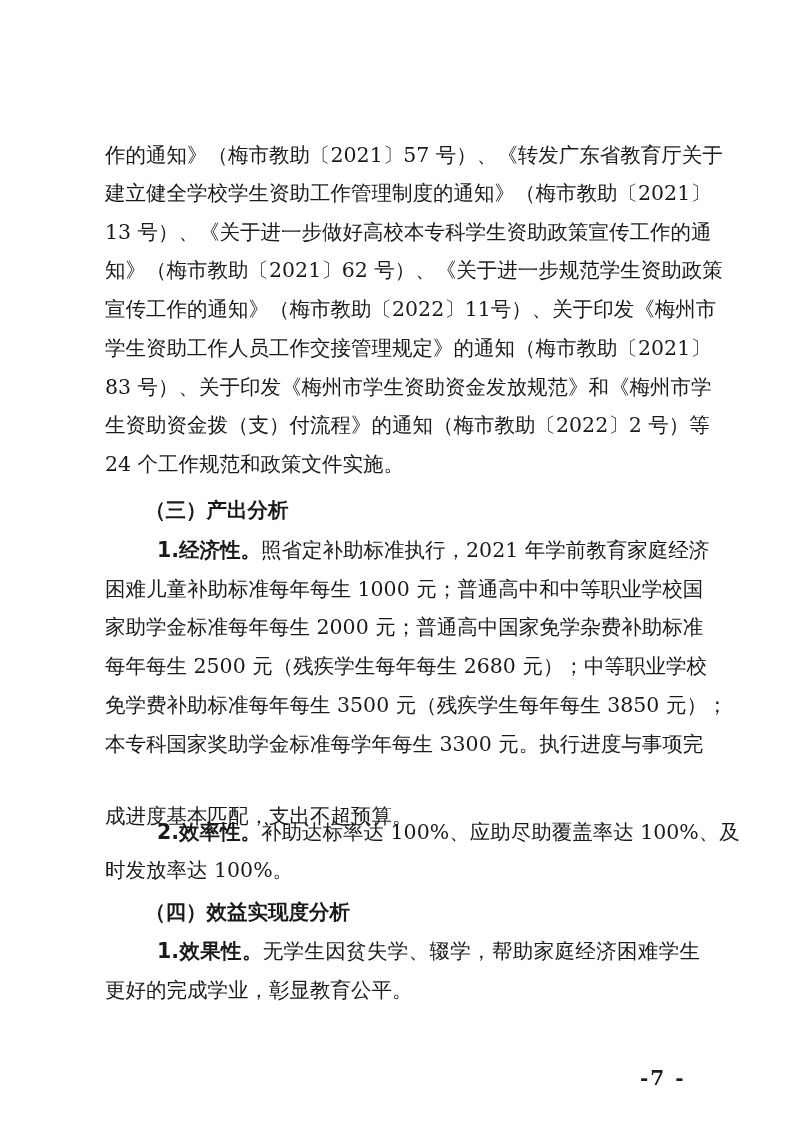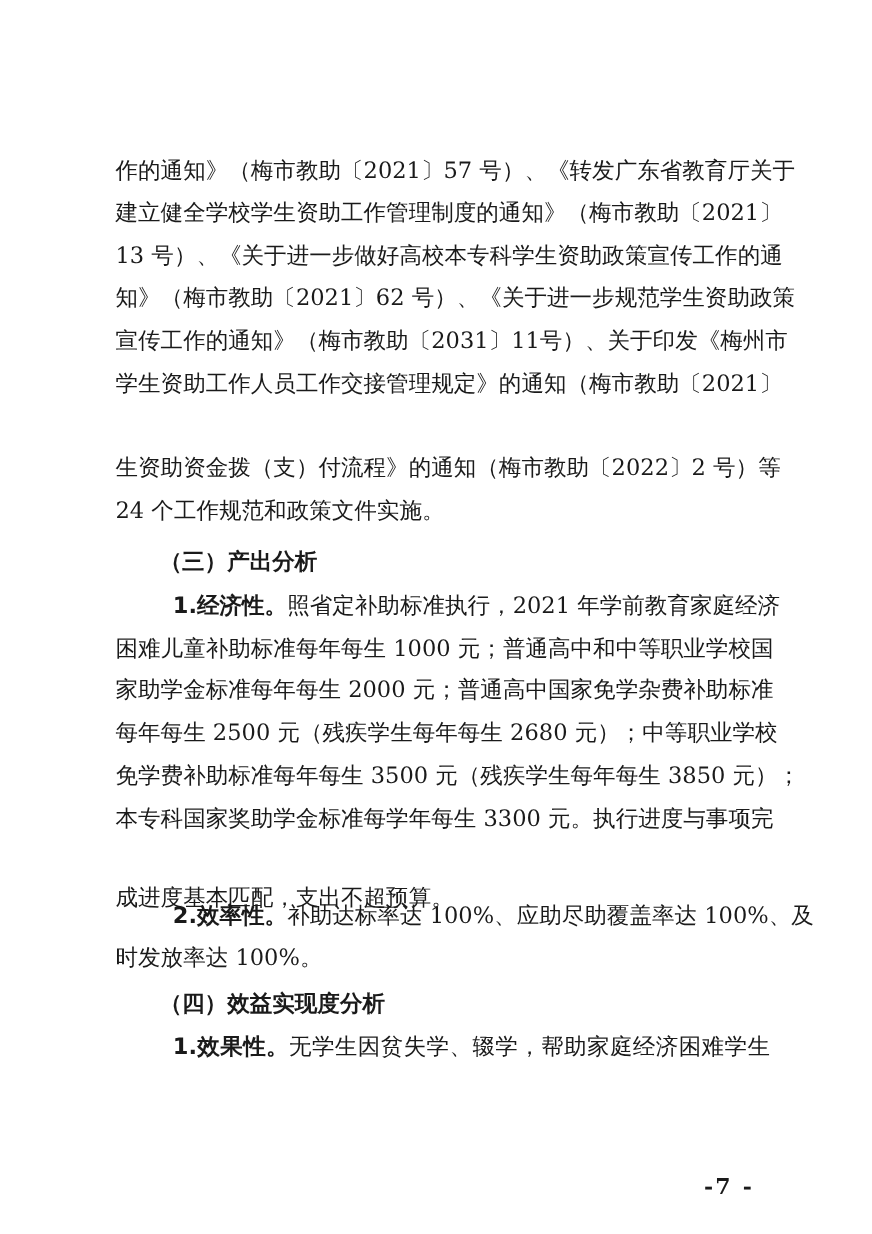--- a/index.html
+++ b/index.html
@@ -18,22 +18,23 @@
   </style>
 </head>
 <body>
 
 <div class="page">
 
   <div class="line" style="top:140px">作的通知》（梅市教助〔2021〕57 号）、《转发广东省教育厅关于</div>
   <div class="line" style="top:178px">建立健全学校学生资助工作管理制度的通知》（梅市教助〔2021〕</div>
   <div class="line" style="top:217px">13 号）、《关于进一步做好高校本专科学生资助政策宣传工作的通</div>
   <div class="line" style="top:255px">知》（梅市教助〔2021〕62 号）、《关于进一步规范学生资助政策</div>
-  <div class="line" style="top:294px">宣传工作的通知》（梅市教助〔2031〕11号）、关于印发《梅州市</div>
+  <div class="line" style="top:294px">宣传工作的通知》（梅市教助〔2022〕11号）、关于印发《梅州市</div>
   <div class="line" style="top:333px">学生资助工作人员工作交接管理规定》的通知（梅市教助〔2021〕</div>
+  <div class="line" style="top:372px">83 号）、关于印发《梅州市学生资助资金发放规范》和《梅州市学</div>
   <div class="line" style="top:410px">生资助资金拨（支）付流程》的通知（梅市教助〔2022〕2 号）等</div>
   <div class="line last" style="top:449px">24 个工作规范和政策文件实施。</div>
 
   <div class="line indent heading" style="top:495px">（三）产出分析</div>
 
   <div class="line indent" style="top:535px">
     <span class="bold">1.经济性。</span><span>照省定补助标准执行，2021 年学前教育家庭经济</span>
   </div>
   <div class="line" style="top:574px">困难儿童补助标准每年每生 1000 元；普通高中和中等职业学校国</div>
   <div class="line" style="top:612px">家助学金标准每年每生 2000 元；普通高中国家免学杂费补助标准</div>
@@ -45,15 +46,16 @@
   <div class="line indent" style="top:817px">
     <span class="bold">2.效率性。</span><span>补助达标率达 100%、应助尽助覆盖率达 100%、及</span>
   </div>
   <div class="line last" style="top:855px">时发放率达 100%。</div>
 
   <div class="line indent heading" style="top:897px">（四）效益实现度分析</div>
 
   <div class="line indent" style="top:936px">
     <span class="bold">1.效果性。</span><span>无学生因贫失学、辍学，帮助家庭经济困难学生</span>
   </div>
+  <div class="line last" style="top:975px">更好的完成学业，彰显教育公平。</div>
 
   <div class="page-number">-7 -</div>
 </div>
 
 </body></html>

